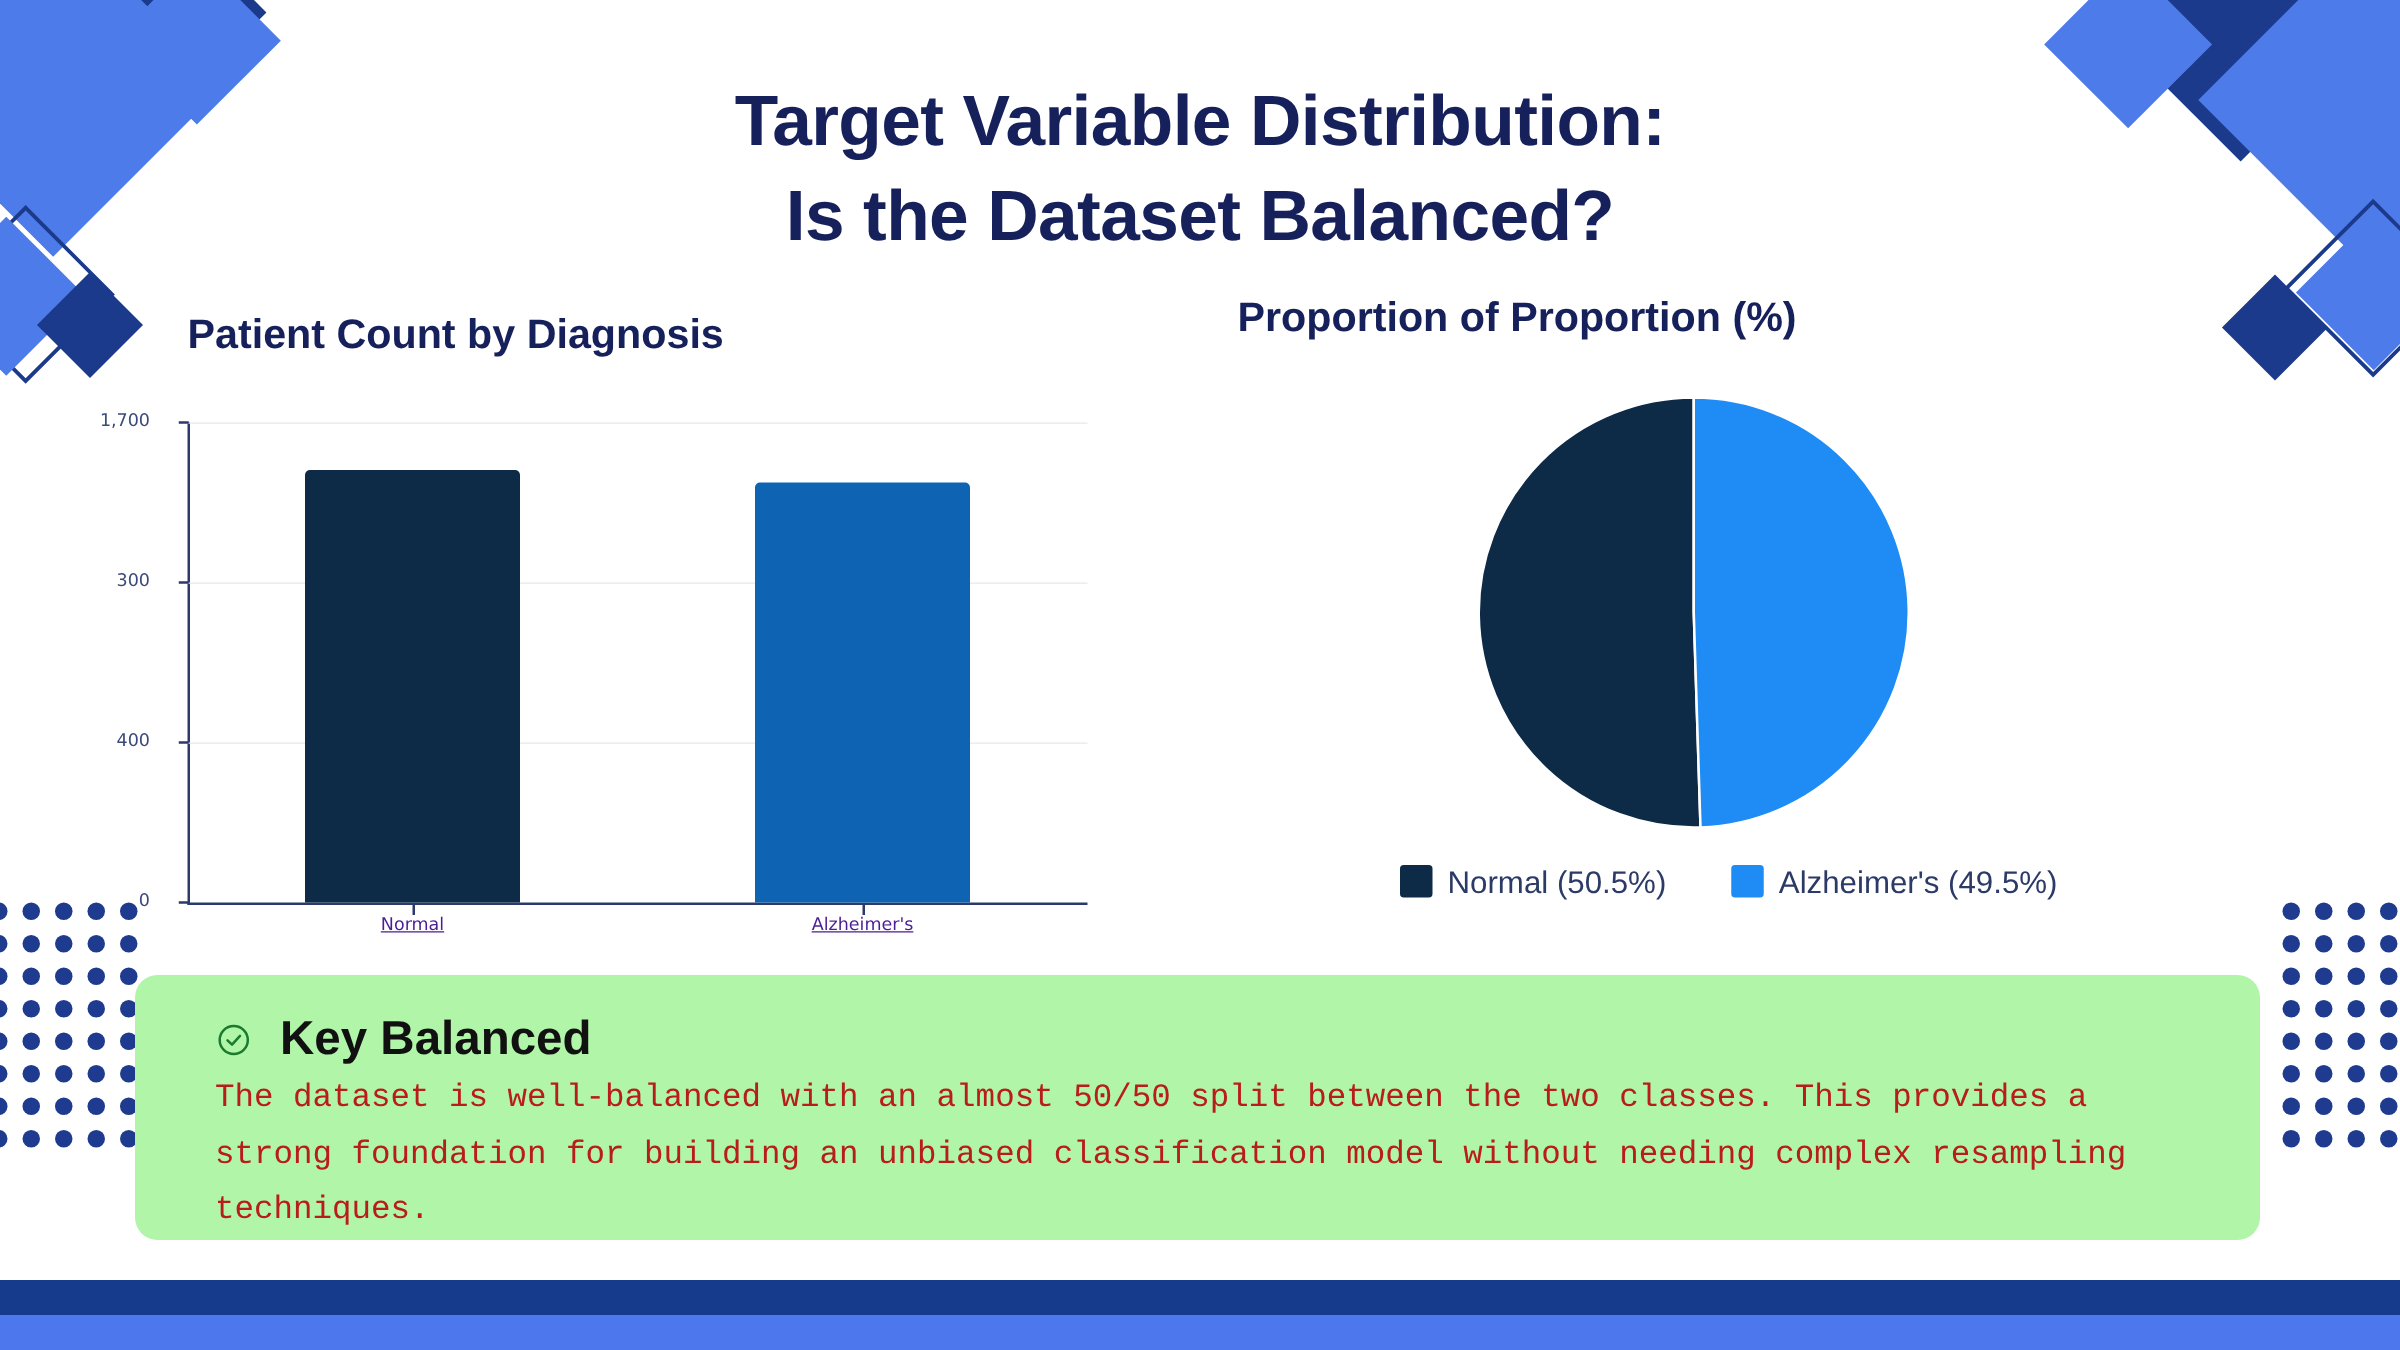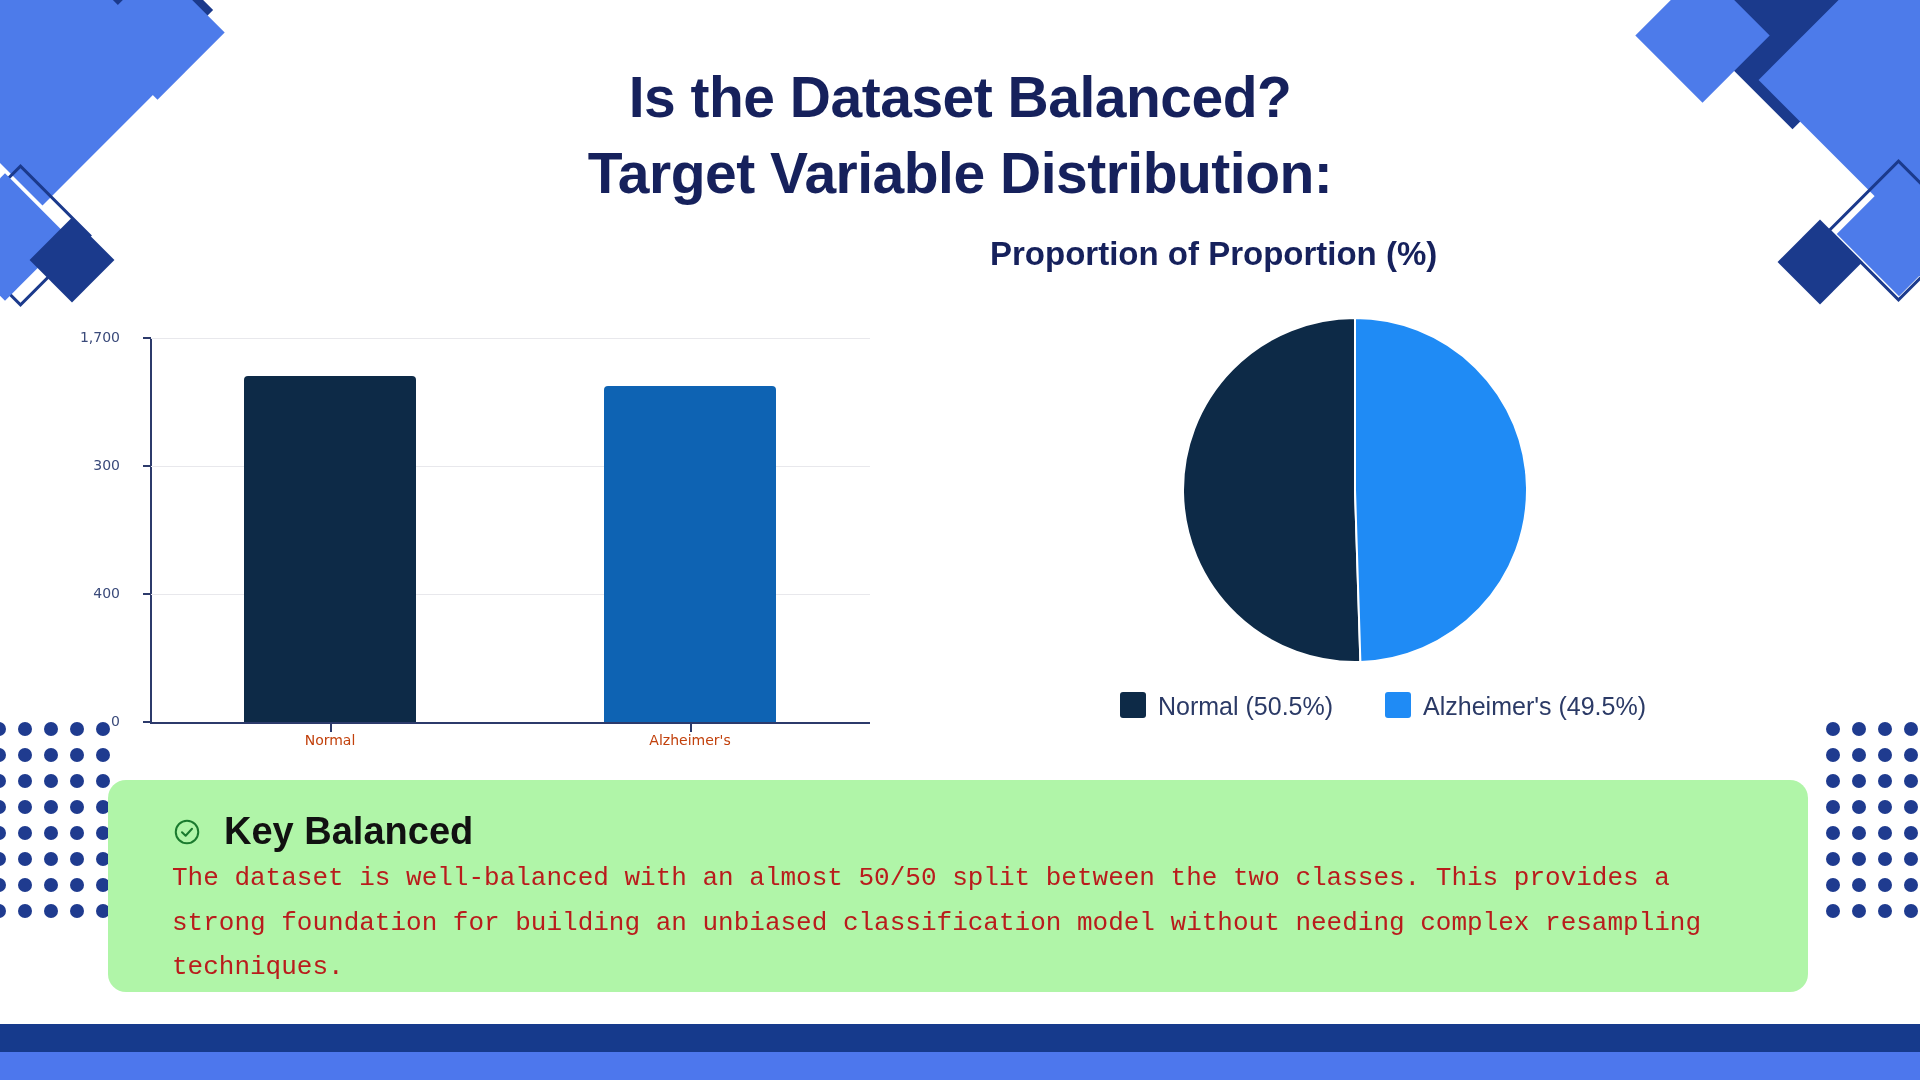--- a/index.html
+++ b/index.html
@@ -103,23 +103,24 @@
   }
   .bar {
     position: absolute;
     border-radius: 4px 4px 0 0;
     bottom: 0;
   }
   .xtick-label {
     position: absolute;
     top: 412px;
     font-size: 14px;
-    color: #c2410c;
+    color: #4c1d95;
     text-align: center;
     font-family: "DejaVu Sans", sans-serif;
+    text-decoration: underline;
   }
   .xtick-mark {
     position: absolute;
     top: 404px;
     width: 2px;
     height: 8px;
     background: #2c3a6b;
   }
 
   
@@ -286,24 +287,25 @@
         <span class="dot" style="left: 52px; top: 156px;"></span>
         <span class="dot" style="left: 78px; top: 156px;"></span>
         <span class="dot" style="left: 0px; top: 182px;"></span>
         <span class="dot" style="left: 26px; top: 182px;"></span>
         <span class="dot" style="left: 52px; top: 182px;"></span>
         <span class="dot" style="left: 78px; top: 182px;"></span>
       </div>
   </div>
 
   <h1 id="main-title">
+    <span class="line">Target Variable Distribution:</span>
     <span class="line">Is the Dataset Balanced?</span>
-    <span class="line">Target Variable Distribution:</span>
   </h1>
 
+  <div class="panel-title" id="bar-title">Patient Count by Diagnosis</div>
 
   <div id="bar-chart">
     <div class="axis-y"></div>
     <div class="axis-x"></div>
     <div id="bar-chart-grid">
         <div class="ytick-mark" style="top: 401px;"></div>
         <div class="ytick-label" style="top: 393px; right: 730px;">0</div>
         <div class="gridline" style="top: 274px;"></div>
         <div class="ytick-mark" style="top: 273px;"></div>
         <div class="ytick-label" style="top: 265px; right: 730px;">400</div>

